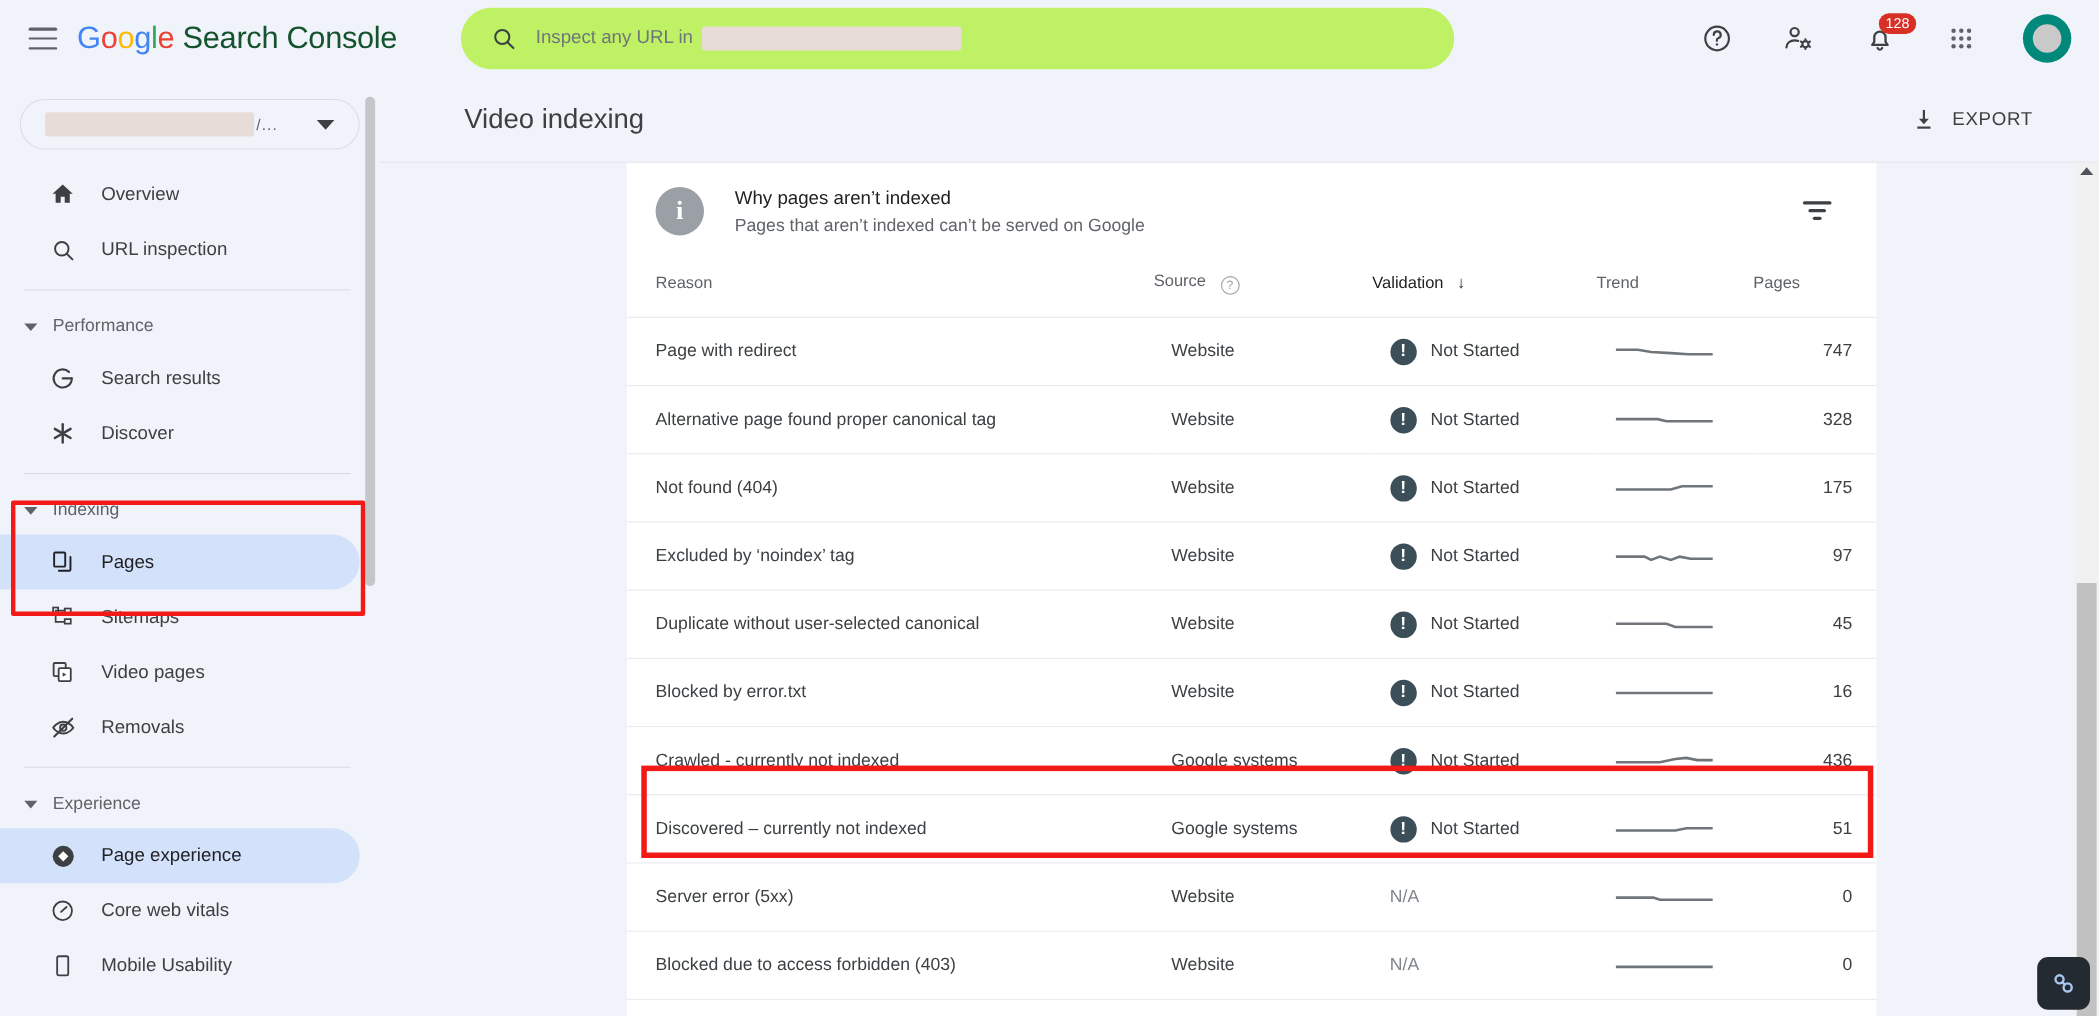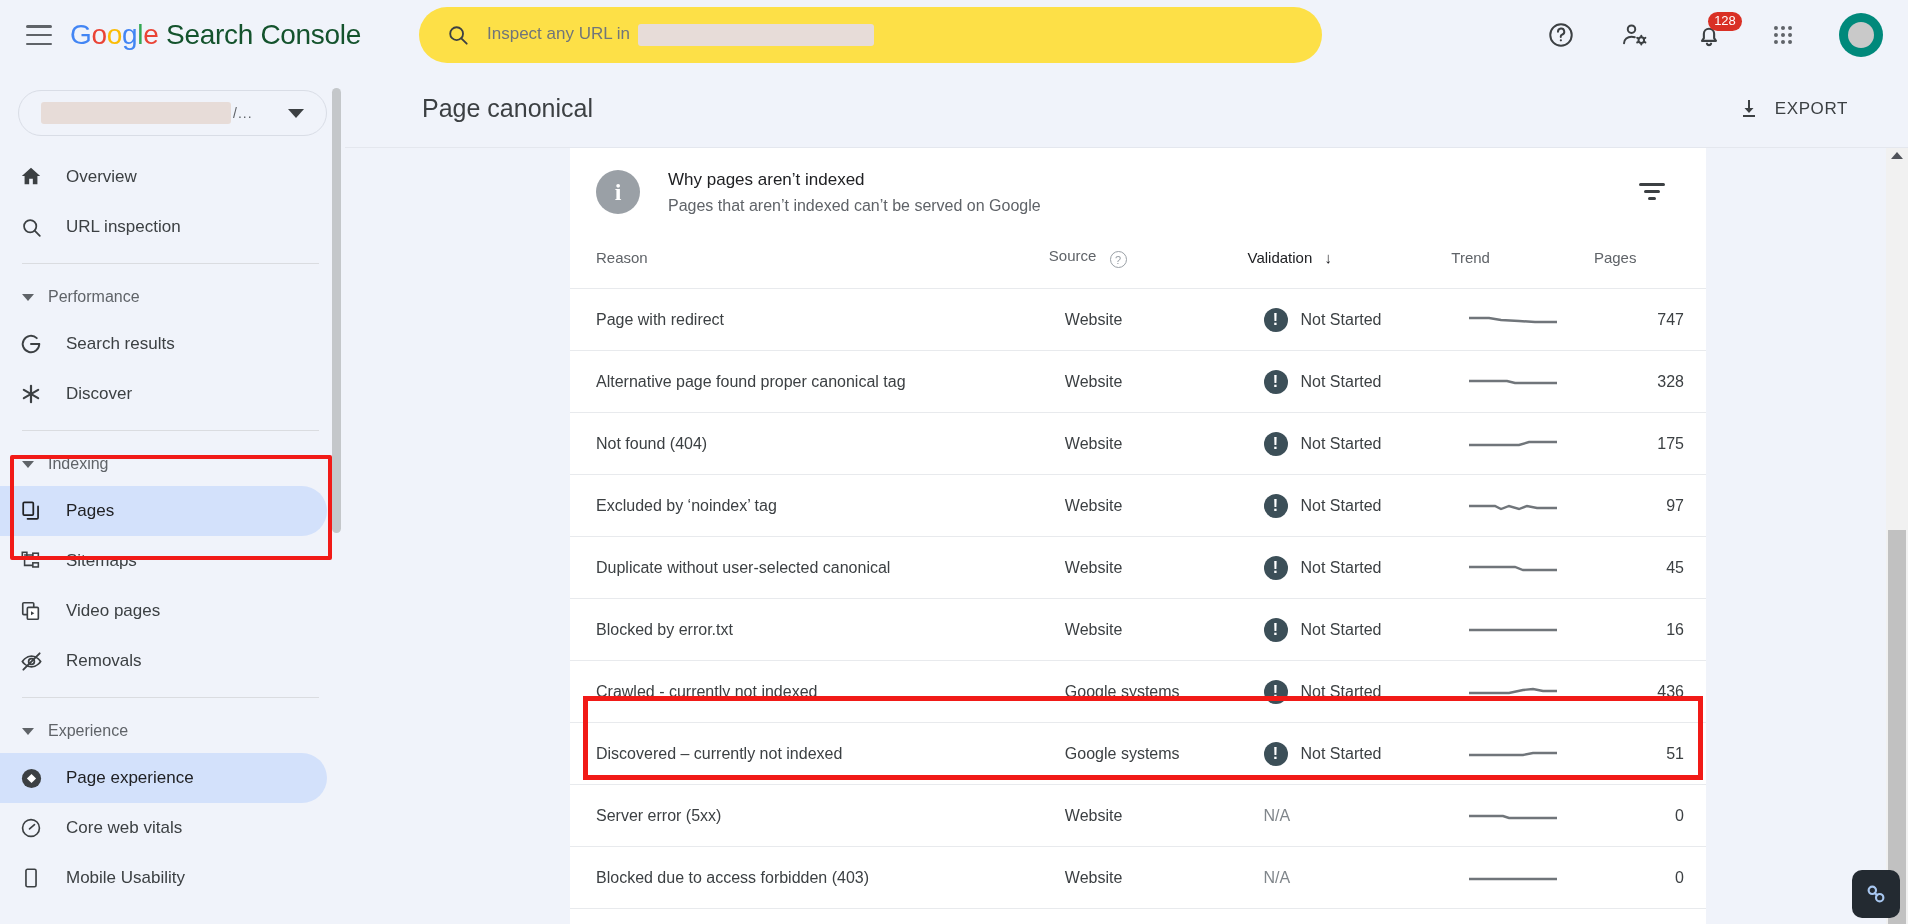--- a/index.html
+++ b/index.html
@@ -23,21 +23,21 @@
   }
   .hamburger span { display: block; height: 2.5px; background: #5f6368; border-radius: 2px; }
   .brand { font-size: 28px; letter-spacing: -0.3px; color: #5f6368; white-space: nowrap; }
   .brand .g1 { color: #4285f4; } .brand .g2 { color: #ea4335; }
   .brand .g3 { color: #fbbc05; } .brand .g4 { color: #4285f4; }
   .brand .g5 { color: #34a853; } .brand .g6 { color: #ea4335; }
   .brand .rest { color: #14532d; font-weight: 400; }
 
   .searchbox {
     position: absolute; left: 419px; top: 7px; width: 903px; height: 56px;
-    background: #fde047; border-radius: 28px;
+    background: #bef264; border-radius: 28px;
     display: flex; align-items: center; cursor: text;
   }
   .search-ico { margin-left: 28px; margin-right: 18px; width: 22px; height: 22px; }
   .search-placeholder { font-size: 17px; color: #70757a; white-space: nowrap; }
   .redact { display: inline-block; background: #e7dcd8; border-radius: 3px; vertical-align: middle; }
   .redact.url { width: 236px; height: 22px; margin-left: 8px; }
 
   .topicons { position: absolute; right: 18px; top: 0; height: 70px; display: flex; align-items: center; gap: 16px; }
   .ticon { width: 58px; height: 58px; display: flex; align-items: center; justify-content: center; cursor: pointer; position: relative; }
   .badge {
@@ -65,21 +65,21 @@
   .property-select .dots { font-size: 14px; color: #5f6368; margin-left: 2px; letter-spacing: 1px; }
   .property-select .caret {
     margin-left: auto; margin-right: 22px;
     width: 0; height: 0; border-left: 8px solid transparent; border-right: 8px solid transparent;
     border-top: 9px solid #3c4043;
   }
 
   .navlist { margin-top: 16px; position: relative; }
   .navitem {
     height: 50px; display: flex; align-items: center; cursor: pointer;
-    border-radius: 0 25px 25px 0; margin-right: 18px; padding-left: 18px;
+    border-radius: 0 25px 25px 0; margin-right: 18px; padding-left: 44px;
   }
   .navitem .nicon { width: 26px; height: 26px; display:flex; align-items:center; justify-content:center; margin-right: 22px; flex: none; }
   .navitem .nlabel { font-size: 17px; color: #3c4043; white-space: nowrap; }
   .navitem.active { background: #d3e1fb; }
   .navitem.active .nlabel { color: #202124; }
   .navdivider { height: 1px; background: #dadce0; margin: 11px 26px 11px 22px; }
   .navgroup {
     height: 44px; display: flex; align-items: center; padding-left: 22px; cursor: pointer;
   }
   .navgroup .gcaret {
@@ -406,21 +406,21 @@
       </div>
 
     </div>
 
     <div class="sb-scroll"></div>
   </div>
 
   <div class="hl-sidebar"></div>
 
   <div class="pageheader">
-    <div class="pagetitle">Page canonical</div>
+    <div class="pagetitle">Video indexing</div>
     <div class="export-btn">
       <svg width="24" height="24" viewBox="0 0 24 24" fill="#3c4043">
         <path d="M11 3h2v8h3.5L12 16 7.5 11H11z"></path>
           <rect x="6" y="18" width="12" height="2"></rect>
       </svg>
       <span class="export-label">EXPORT</span>
     </div>
   </div>
 
   <div class="card">

